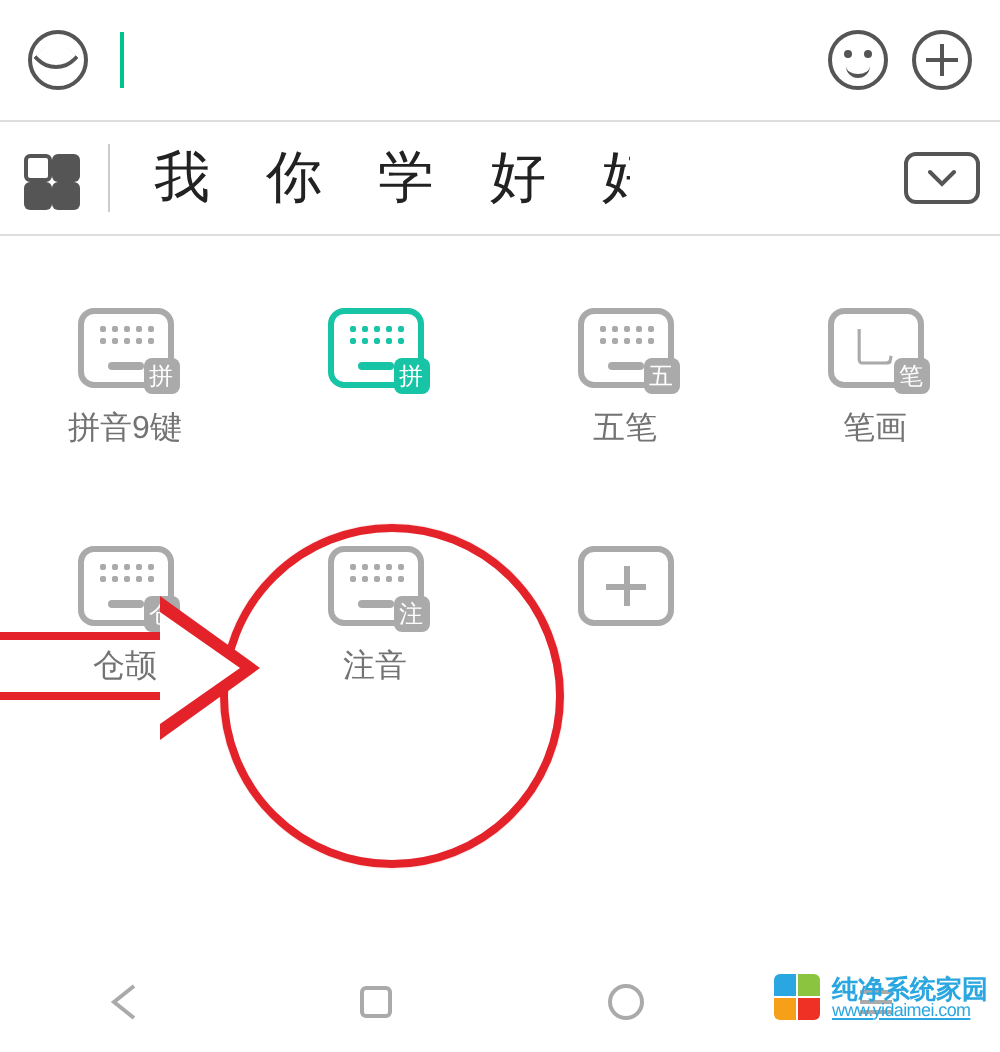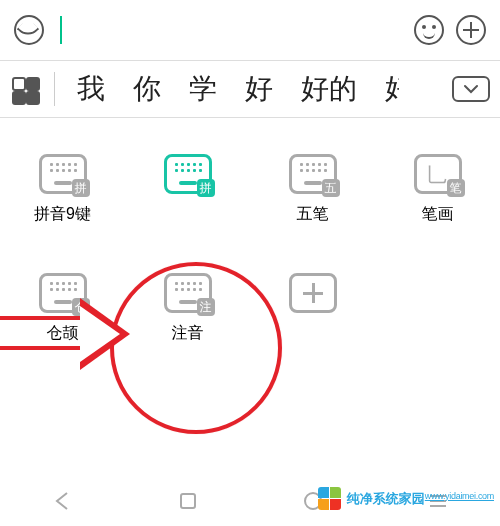--- a/index.html
+++ b/index.html
@@ -41,21 +41,21 @@
   .kb-icon.active .dots span { background:#18c4a6; }
   .kb-icon .bar { position:absolute; bottom:6px; left:12px; right:12px; height:4px; background:#aaa; border-radius:2px; }
   .kb-icon.active .bar { background:#18c4a6; }
   .kb-icon .badge { position:absolute; right:-6px; bottom:-6px; min-width:18px; height:18px; padding:0 3px; border-radius:4px; background:#aaa; color:#fff; font-size:12px; line-height:18px; text-align:center; }
   .kb-icon.active .badge { background:#18c4a6; }
   .kb-icon .hand { position:absolute; right:-6px; bottom:-6px; width:18px; height:18px; border:3px solid #aaa; border-radius:50%; border-top-color:transparent; border-left-color:transparent; transform:rotate(45deg); }
   .kb-icon .plus-small { position:absolute; top:50%; left:50%; width:20px; height:20px; transform:translate(-50%,-50%); }
   .kb-icon .plus-small::before { content:""; position:absolute; top:9px; left:0; width:20px; height:3px; background:#aaa; }
   .kb-icon .plus-small::after { content:""; position:absolute; left:9px; top:0; width:3px; height:20px; background:#aaa; }
   .kb-icon .stroke { position:absolute; top:8px; left:10px; font-size:20px; color:#aaa; line-height:1; }
-  .kb-label { font-size:16px; color:#000000; }
+  .kb-label { font-size:16px; color:#737373; }
   .kb-label.active { color:#18c4a6; }
 
   
   .anno { position:absolute; pointer-events:none; }
   .circle { left:110px; top:144px; width:172px; height:172px; border:4px solid #e3222a; border-radius:50%; position:absolute; box-shadow:0 0 1px rgba(227,34,42,.3); }
   .arrow { position:absolute; left:-4px; top:198px; }
   .arrow .shaft { width:88px; height:34px; border:4px solid #e3222a; border-right:none; background:transparent; }
   .arrow .head { position:absolute; left:84px; top:-18px; width:0; height:0; border-left:50px solid #e3222a; border-top:36px solid transparent; border-bottom:36px solid transparent; }
   .arrow .head::after { content:""; position:absolute; left:-50px; top:-28px; width:0; height:0; border-left:40px solid #fff; border-top:28px solid transparent; border-bottom:28px solid transparent; }
 
@@ -66,21 +66,21 @@
 
   
   .wm { position:absolute; right:6px; bottom:16px; display:flex; align-items:center; gap:6px; }
   .wm-logo { display:flex; }
   .wm-logo span { width:11px; height:11px; }
   .wm-logo span:nth-child(1){ background:#2aa7e0; border-radius:3px 0 0 0; }
   .wm-logo span:nth-child(2){ background:#8bc540; border-radius:0 3px 0 0; }
   .wm-logo span:nth-child(3){ background:#f6a01a; border-radius:0 0 0 3px; }
   .wm-logo span:nth-child(4){ background:#ee3124; border-radius:0 0 3px 0; }
   .wm-logo { display:grid; grid-template-columns:11px 11px; grid-template-rows:11px 11px; gap:1px; }
-  .wm-text { display:flex; flex-direction:row; line-height:1; }
+  .wm-text { display:flex; flex-direction:column; line-height:1; }
   .wm-text .t1 { font-size:13px; font-weight:700; color:#2aa7e0; }
   .wm-text .t2 { font-size:9px; color:#2aa7e0; letter-spacing:-.3px;text-decoration:underline; }
 </style>
 </head>
 <body>
 
 <div class="topbar">
   <div class="mic-icon"></div>
   <div class="input-area">
     <div class="cursor"></div>
@@ -89,21 +89,20 @@
   <div class="plus-icon"></div>
 </div>
 
 <div class="cand-row">
   <div class="grid-icon"></div>
   <div class="vsep"></div>
   <span class="cand">我</span>
   <span class="cand">你</span>
   <span class="cand">学</span>
   <span class="cand">好</span>
-  <span class="cand">好的</span>
   <span class="cand cut">好</span>
   <div class="expand">
     <svg viewBox="0 0 14 10">
         <path d="M1 2 L7 8 L13 2" stroke="#555" stroke-width="2" fill="none" stroke-linecap="round"></path>
       </svg>
   </div>
 </div>
 
 <div class="kb-area">
   <div class="kb-grid" id="kb-grid">

